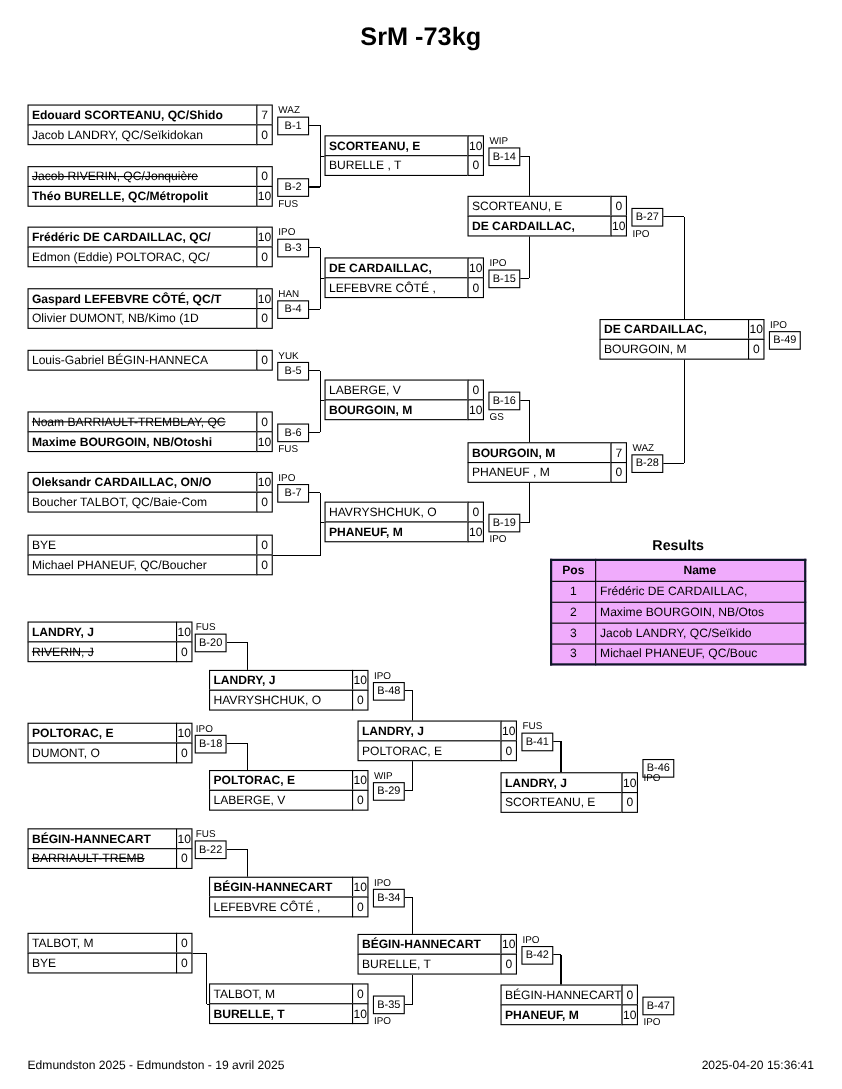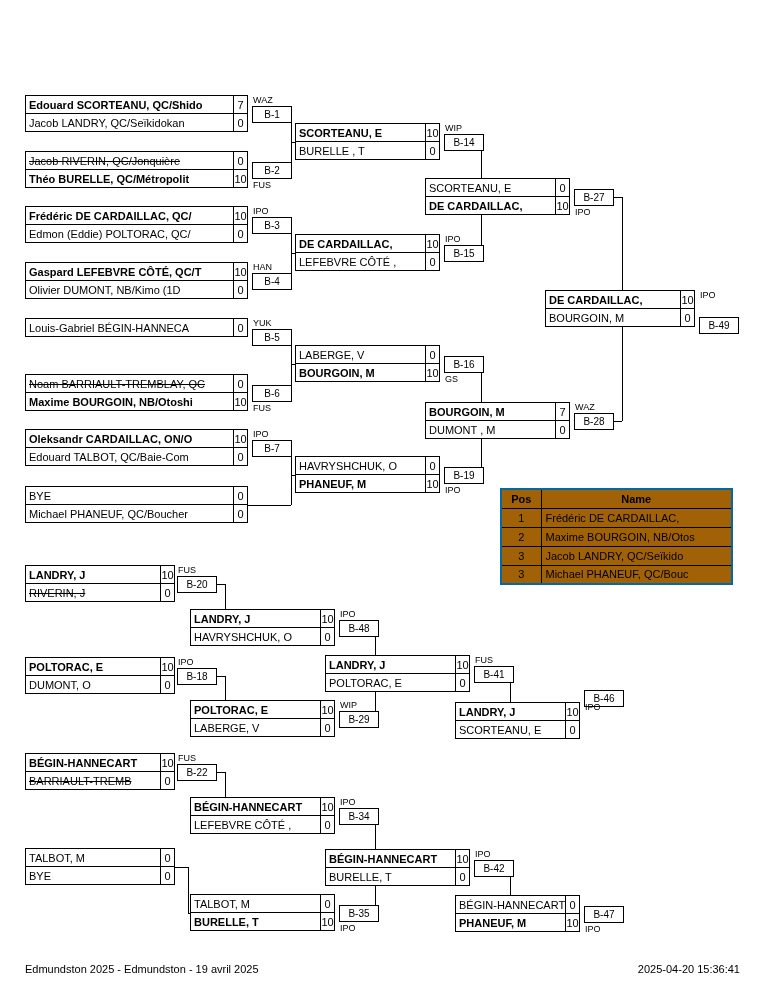--- a/index.html
+++ b/index.html
@@ -11,25 +11,25 @@
 .mrow{display:flex}
 .mrow+.mrow{margin-top:-1px}
 .pname,.pscore{height:19px;border:1px solid #000;background:#fff;font-size:11px;line-height:16px;padding:1px 3px 0;overflow:hidden;white-space:nowrap}
 .pscore{width:15px;padding:1px 0 0;text-align:center;margin-left:-1px;flex:none}
 .tr1 .pname{width:209px}
 .w135 .pname{width:136px}
 .w130 .pname{width:131px}
 .w110 .pname{width:111px}
 .win{font-weight:bold}
 .out{text-decoration:line-through}
-.code{position:absolute;z-index:2;width:40px;height:17px;border:1px solid #000;background:#fff;font-size:10px;line-height:15px;text-align:center}
+.code{position:absolute;z-index:2;width:29px;height:17px;border:1px solid #000;background:#fff;font-size:10px;line-height:15px;text-align:center}
 .rlabel{position:absolute;z-index:2;font-size:9px;line-height:10px;white-space:nowrap}
 .results{position:absolute;z-index:1}
 .rtitle{text-align:center;font-weight:bold;font-size:13px;margin-bottom:5px}
-.results table{width:100%;border-collapse:collapse;border:2px solid #0369a1;background:#a16207}
+.results table{width:100%;border-collapse:collapse;border:2px solid #0f172a;background:#f0abfc}
 .results th,.results td{border:1px solid #000;font-size:11px;height:19px;padding:0 4px}
 .results .pos{width:40px;text-align:center}
 .footer{position:absolute;top:963px;font-size:11px}
 .footer.left{left:25px}
 .footer.right{right:25px}
 </style>
 </head>
 <body>
 
 <div class="page">
@@ -48,20 +48,21 @@
       M206 772 H225 M225 772 V798
       M174 867 H188 M188 867 V913 M188 913 H192
       M368 628 H375 M375 628 V656
       M368 719 H375 M375 692 V719
       M368 816 H375 M375 816 V850
       M368 913 H375 M375 886 V913
       M503 674 H510 M510 674 V703
       M503 868 H510 M510 868 V896"></path>
   </svg>
 
+  <div class="title">SrM -73kg</div>
 
   <div class="match tr1" style="left:25px;top:95px">
     <div class="mrow">
         <span class="pname win">Edouard SCORTEANU, QC/Shido</span>
         <span class="pscore">7</span>
       </div>
     <div class="mrow">
         <span class="pname">Jacob LANDRY, QC/Seïkidokan</span>
         <span class="pscore">0</span>
       </div>
@@ -129,21 +130,21 @@
   </div>
   <div class="code" style="left:252px;top:385px">B-6</div>
   <div class="rlabel" style="left:253px;top:403px">FUS</div>
 
   <div class="match tr1" style="left:25px;top:429px">
     <div class="mrow">
         <span class="pname win">Oleksandr CARDAILLAC, ON/O</span>
         <span class="pscore">10</span>
       </div>
     <div class="mrow">
-        <span class="pname">Edouard TALBOT, QC/Baie-Com</span>
+        <span class="pname">Boucher TALBOT, QC/Baie-Com</span>
         <span class="pscore">0</span>
       </div>
   </div>
   <div class="code" style="left:252px;top:440px">B-7</div>
   <div class="rlabel" style="left:253px;top:429px">IPO</div>
 
   <div class="match tr1" style="left:25px;top:486px">
     <div class="mrow">
         <span class="pname">BYE</span>
         <span class="pscore">0</span>
@@ -218,41 +219,42 @@
   </div>
   <div class="code" style="left:574px;top:189px">B-27</div>
   <div class="rlabel" style="left:575px;top:207px">IPO</div>
 
   <div class="match w130" style="left:425px;top:402px">
     <div class="mrow">
         <span class="pname win">BOURGOIN, M</span>
         <span class="pscore">7</span>
       </div>
     <div class="mrow">
-        <span class="pname">DUMONT , M</span>
+        <span class="pname">PHANEUF , M</span>
         <span class="pscore">0</span>
       </div>
   </div>
   <div class="code" style="left:574px;top:413px">B-28</div>
   <div class="rlabel" style="left:575px;top:402px">WAZ</div>
 
   <div class="match w135" style="left:545px;top:290px">
     <div class="mrow">
         <span class="pname win">DE CARDAILLAC,</span>
         <span class="pscore">10</span>
       </div>
     <div class="mrow">
         <span class="pname">BOURGOIN, M</span>
         <span class="pscore">0</span>
       </div>
   </div>
-  <div class="code" style="left:699px;top:317px">B-49</div>
+  <div class="code" style="left:699px;top:301px">B-49</div>
   <div class="rlabel" style="left:700px;top:290px">IPO</div>
 
   <div class="results" style="left:500px;top:488px;width:233px">
+    <div class="rtitle">Results</div>
     <table>
       <tbody>
           <tr>
         <th class="pos">Pos</th>
         <th>Name</th>
       </tr>
       <tr>
         <td class="pos">1</td>
         <td>Frédéric DE CARDAILLAC,</td>
       </tr>

